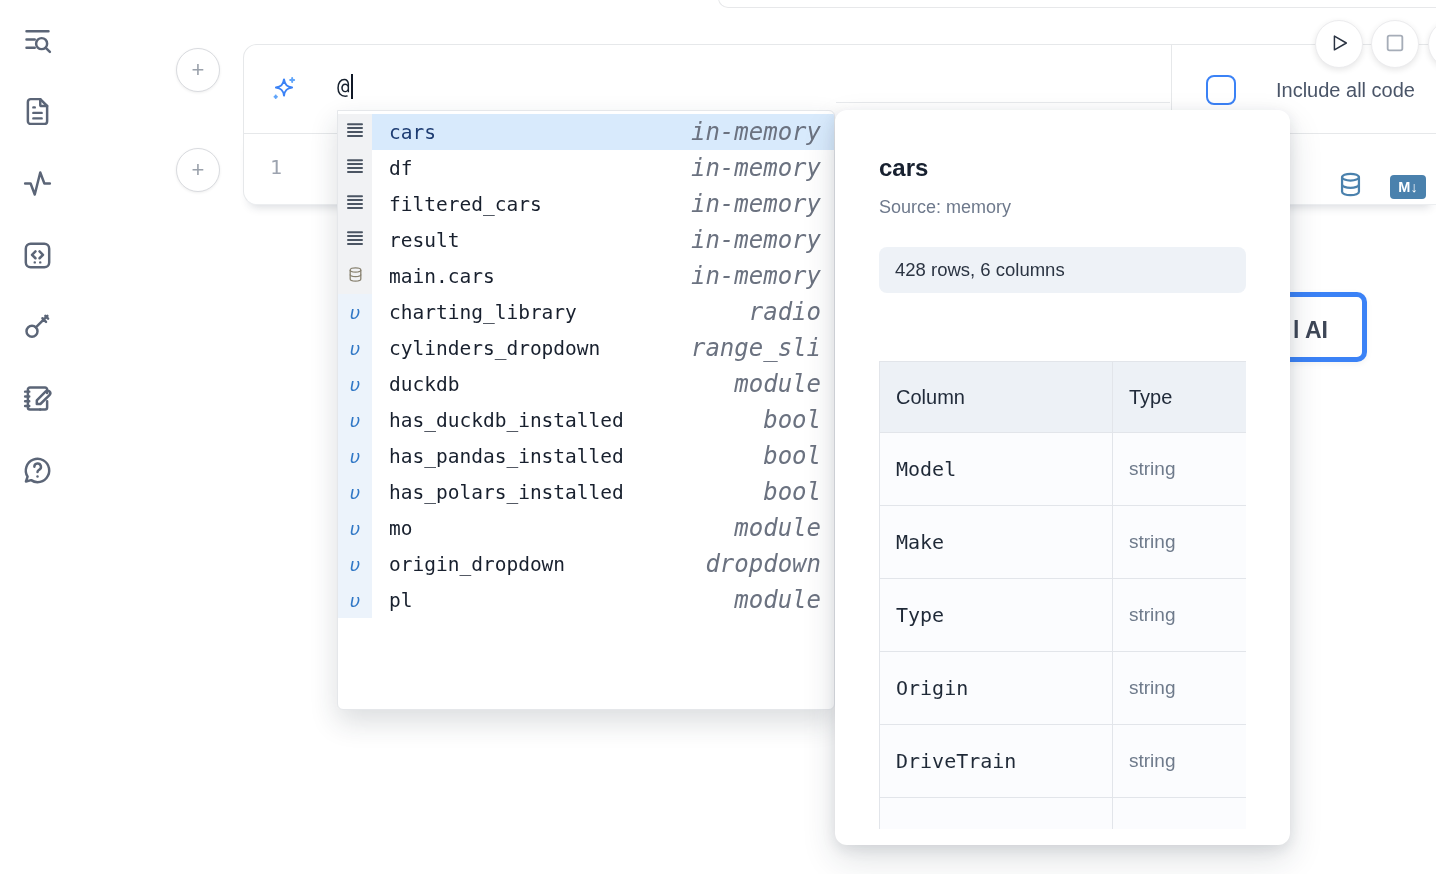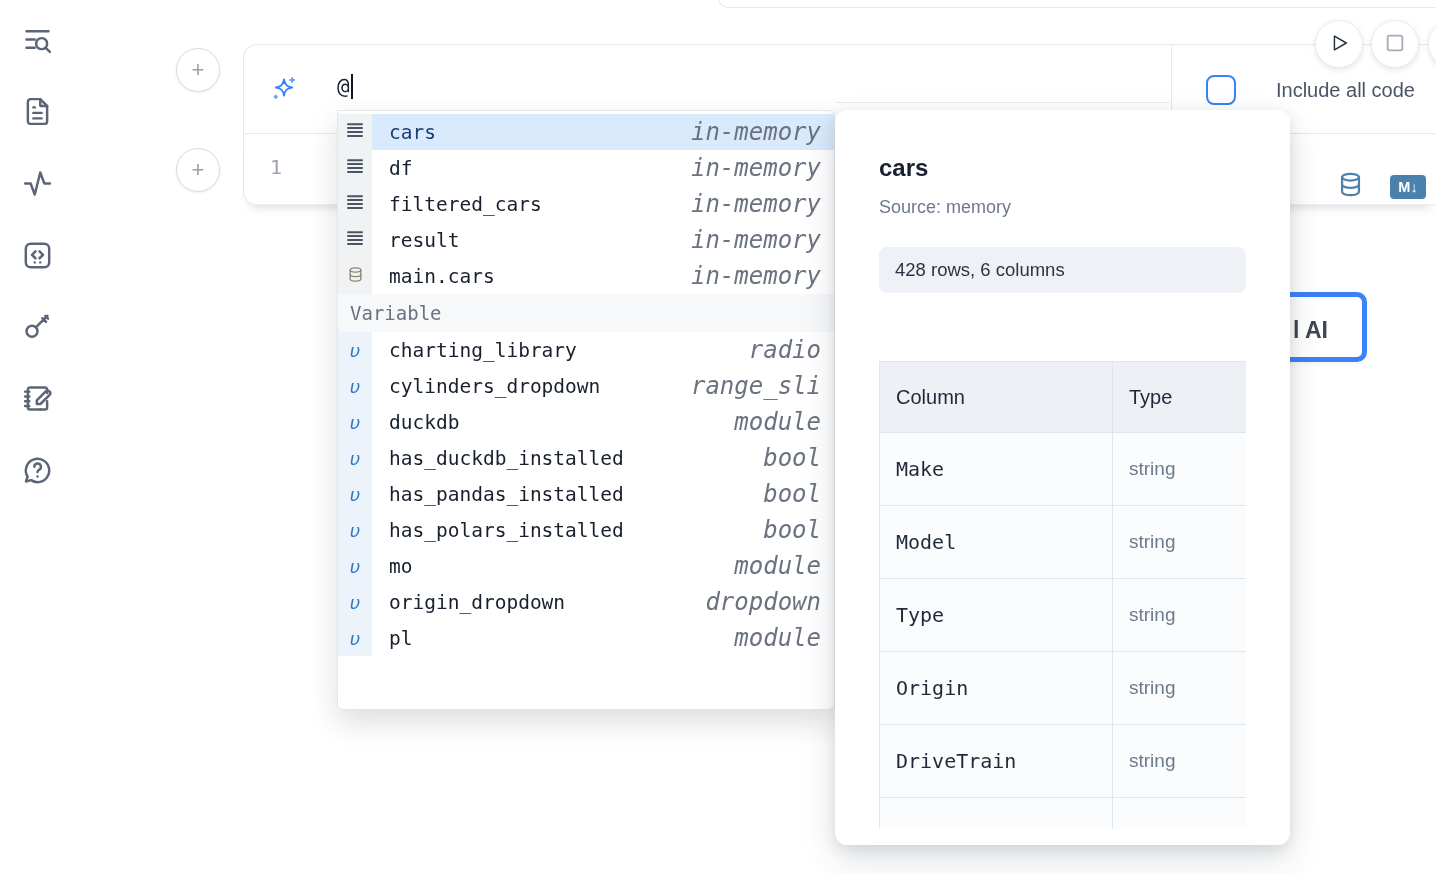--- a/index.html
+++ b/index.html
@@ -246,21 +246,20 @@
               <ellipse cx="12" cy="5.5" rx="7.5" ry="3"></ellipse>
               <path d="M4.5 5.5v13c0 1.66 3.36 3 7.5 3s7.5-1.34 7.5-3v-13"></path>
               <path d="M4.5 12c0 1.66 3.36 3 7.5 3s7.5-1.34 7.5-3"></path>
             </svg></span>
         </span>
     <span class="ac-main">
       <span class="ac-name">main.cars</span>
       <span class="ac-type">in-memory</span>
     </span>
   </div>
-      <div class="ac-section">Variable</div>
       <div class="ac-item">
     <span class="ac-gutter blue">
           <span class="var-glyph">υ</span>
         </span>
     <span class="ac-main">
       <span class="ac-name">charting_library</span>
       <span class="ac-type">radio</span>
     </span>
   </div>
       <div class="ac-item">
@@ -344,25 +343,25 @@
     <div class="schema-wrap">
       <table class="schema">
         <thead>
             <tr>
           <th>Column</th>
           <th>Type</th>
         </tr>
           </thead>
         <tbody id="schema-body">
             <tr>
+    <td class="col-name">Model</td>
+    <td class="col-type">string</td>
+  </tr>
+            <tr>
     <td class="col-name">Make</td>
-    <td class="col-type">string</td>
-  </tr>
-            <tr>
-    <td class="col-name">Model</td>
     <td class="col-type">string</td>
   </tr>
             <tr>
     <td class="col-name">Type</td>
     <td class="col-type">string</td>
   </tr>
             <tr>
     <td class="col-name">Origin</td>
     <td class="col-type">string</td>
   </tr>

